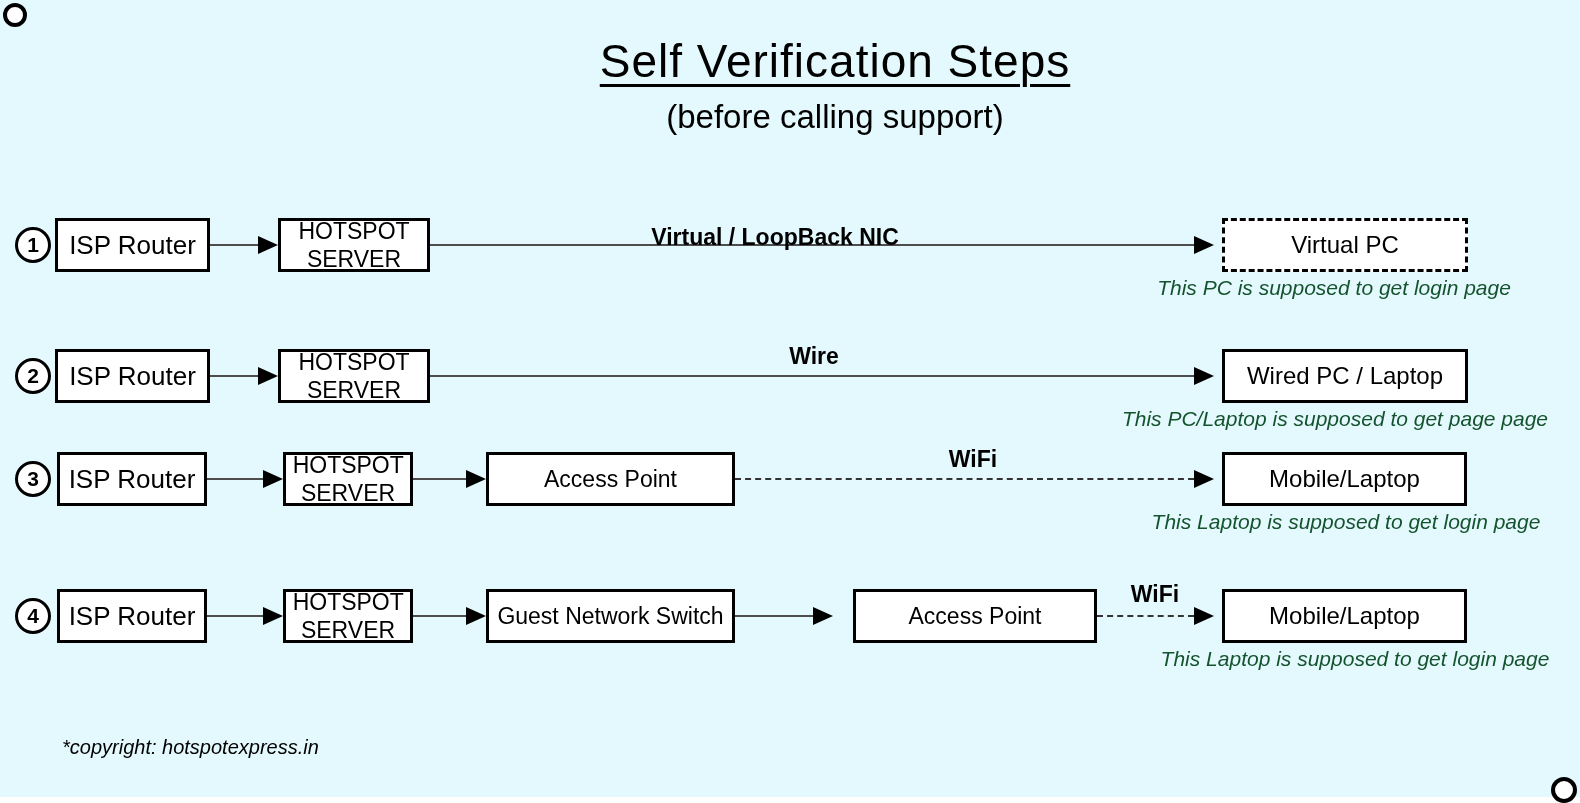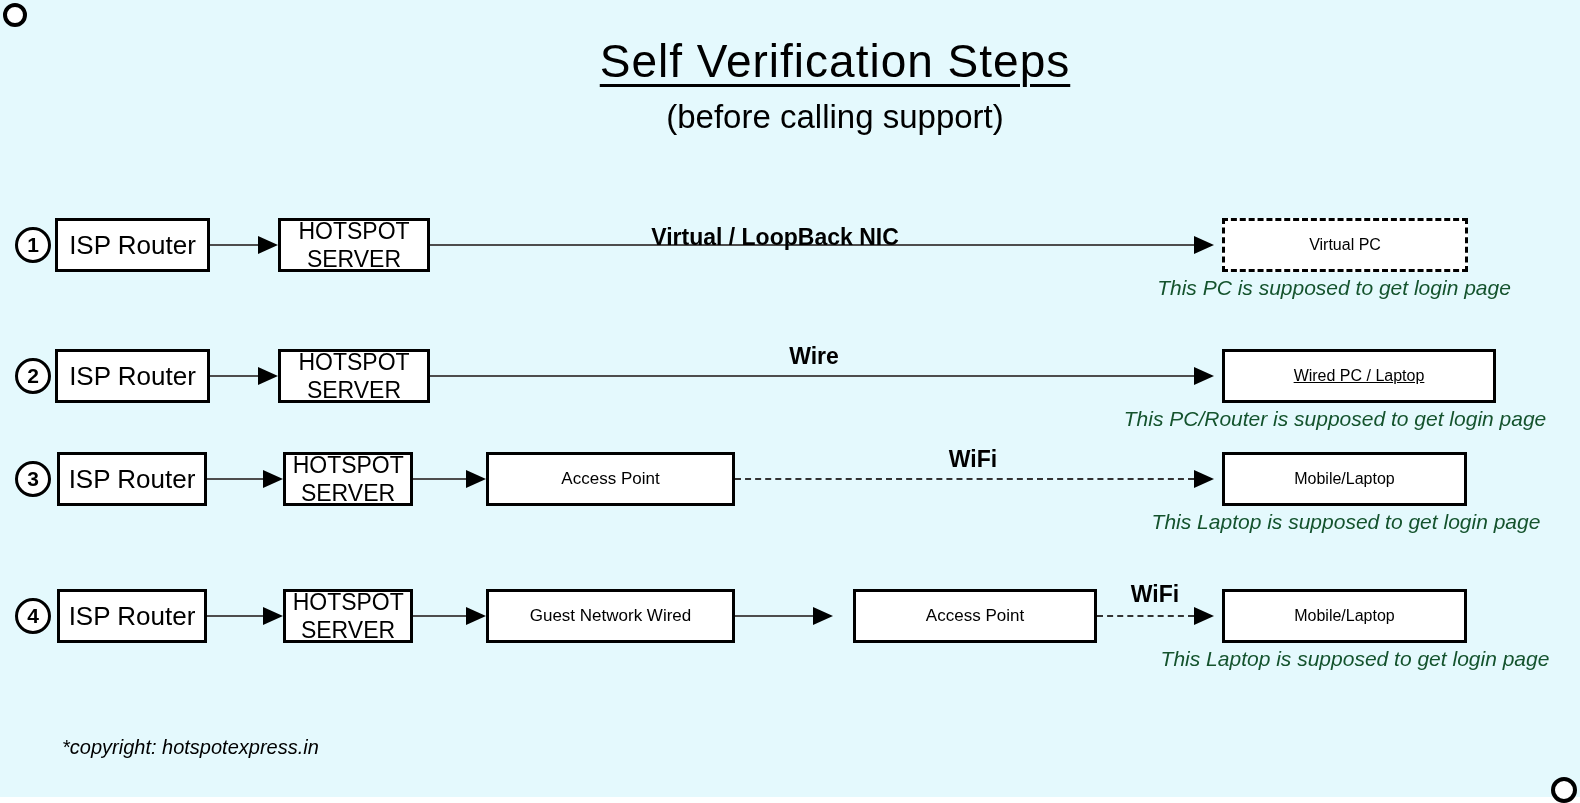--- a/index.html
+++ b/index.html
@@ -19,25 +19,25 @@
     font-size:33px;
   }
   .badge{
     position:absolute;width:30px;height:30px;border:3px solid #000;border-radius:50%;
     background:#fff;display:flex;align-items:center;justify-content:center;
     font-size:21px;font-weight:bold;
   }
   .box{
     position:absolute;height:54px;box-sizing:border-box;background:#fff;
     border:3px solid #000;display:flex;align-items:center;justify-content:center;
-    font-size:16px;text-align:center;
+    font-size:24px;text-align:center;
   }
   .box.src{font-size:26px;}
   .box.hs{font-size:23px;line-height:28px;padding:0 8px;}
-  .box.mid{font-size:17px;}
+  .box.mid{font-size:23px;}
   .box.dashed{border-style:dashed;}
   .line{position:absolute;height:0;border-top:2px solid #4d4d4d;}
   .dline{position:absolute;height:0;border-top:2px dashed #333;}
   .ah{
     position:absolute;width:0;height:0;
     border-top:9px solid transparent;border-bottom:9px solid transparent;
     border-left:20px solid #000;
   }
   .lbl{
     position:absolute;transform:translateX(-50%);white-space:nowrap;
@@ -82,22 +82,22 @@
 
   <div>
     <div class="badge" style="left:15px;top:358px;">2</div>
     <div class="box src" style="left:55px;top:349px;width:155px;">ISP Router</div>
     <div class="line" style="left:210px;top:375px;width:48px;"></div>
     <div class="ah" style="left:258px;top:367px;"></div>
     <div class="box hs" style="left:278px;top:349px;width:152px;">HOTSPOT SERVER</div>
     <div class="line" style="left:430px;top:375px;width:764px;"></div>
     <div class="lbl" style="left:814px;top:343px;">Wire</div>
     <div class="ah" style="left:1194px;top:367px;"></div>
-    <div class="box" style="left:1222px;top:349px;width:274px;text-decoration:underline;">Wired PC / Laptop</div>
-    <div class="cap" style="left:1095px;top:407px;">This PC/Router is supposed to get login page</div>
+    <div class="box" style="left:1222px;top:349px;width:246px;">Wired PC / Laptop</div>
+    <div class="cap" style="left:1095px;top:407px;">This PC/Laptop is supposed to get page page</div>
   </div>
 
   <div>
     <div class="badge" style="left:15px;top:461px;">3</div>
     <div class="box src" style="left:57px;top:452px;width:150px;">ISP Router</div>
     <div class="line" style="left:207px;top:478px;width:56px;"></div>
     <div class="ah" style="left:263px;top:470px;"></div>
     <div class="box hs" style="left:283px;top:452px;width:130px;">HOTSPOT SERVER</div>
     <div class="line" style="left:413px;top:478px;width:53px;"></div>
     <div class="ah" style="left:466px;top:470px;"></div>
@@ -110,21 +110,21 @@
   </div>
 
   <div>
     <div class="badge" style="left:15px;top:598px;">4</div>
     <div class="box src" style="left:57px;top:589px;width:150px;">ISP Router</div>
     <div class="line" style="left:207px;top:615px;width:56px;"></div>
     <div class="ah" style="left:263px;top:607px;"></div>
     <div class="box hs" style="left:283px;top:589px;width:130px;">HOTSPOT SERVER</div>
     <div class="line" style="left:413px;top:615px;width:53px;"></div>
     <div class="ah" style="left:466px;top:607px;"></div>
-    <div class="box mid" style="left:486px;top:589px;width:249px;">Guest Network Wired</div>
+    <div class="box mid" style="left:486px;top:589px;width:249px;">Guest Network Switch</div>
     <div class="line" style="left:735px;top:615px;width:78px;"></div>
     <div class="ah" style="left:813px;top:607px;"></div>
     <div class="box mid" style="left:853px;top:589px;width:244px;">Access Point</div>
     <div class="dline" style="left:1097px;top:615px;width:97px;"></div>
     <div class="lbl" style="left:1155px;top:581px;">WiFi</div>
     <div class="ah" style="left:1194px;top:607px;"></div>
     <div class="box" style="left:1222px;top:589px;width:245px;">Mobile/Laptop</div>
     <div class="cap" style="left:1115px;top:647px;">This Laptop is supposed to get login page</div>
   </div>
 

